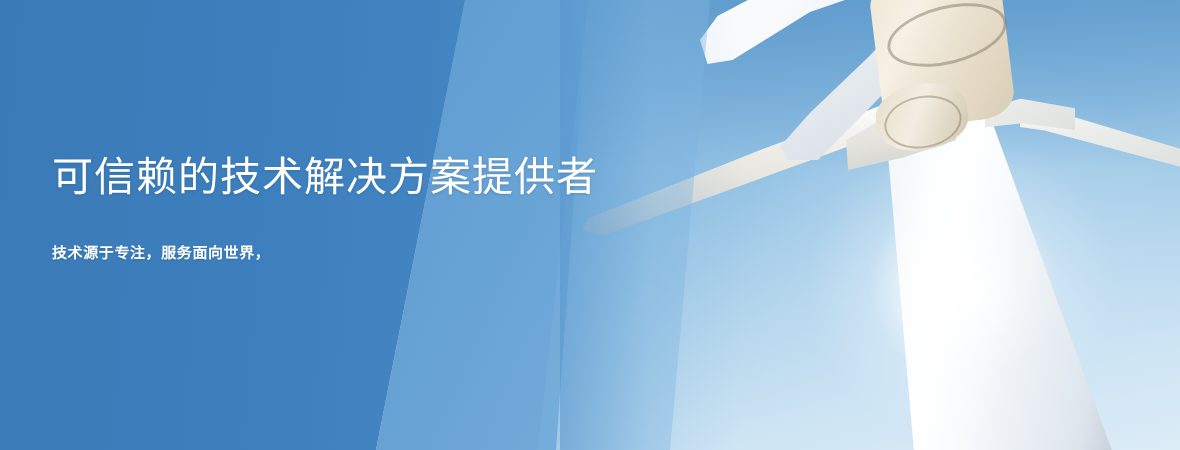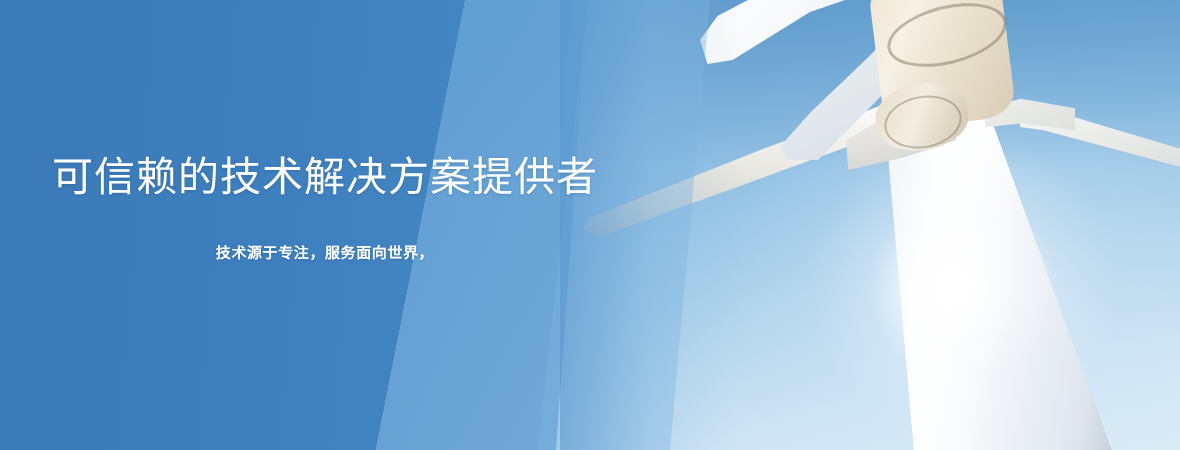--- a/index.html
+++ b/index.html
@@ -189,21 +189,21 @@
   .sub{
     margin:0;
     font-size:15px;
     line-height:30px;
     font-weight:bold;
     color:#ffffff;
     letter-spacing:.6px;
     white-space:nowrap;
     text-shadow:0 1px 2px rgba(22,60,102,.25);
   }
-  .sub-block{margin-top:34px;text-align:center;}
+  .sub-block{margin-top:34px;}
 </style>
 </head>
 <body>
 
 <div class="banner">
 
   <div class="photo">
     <div class="sky"></div>
     <div class="sky-top"></div>
 

